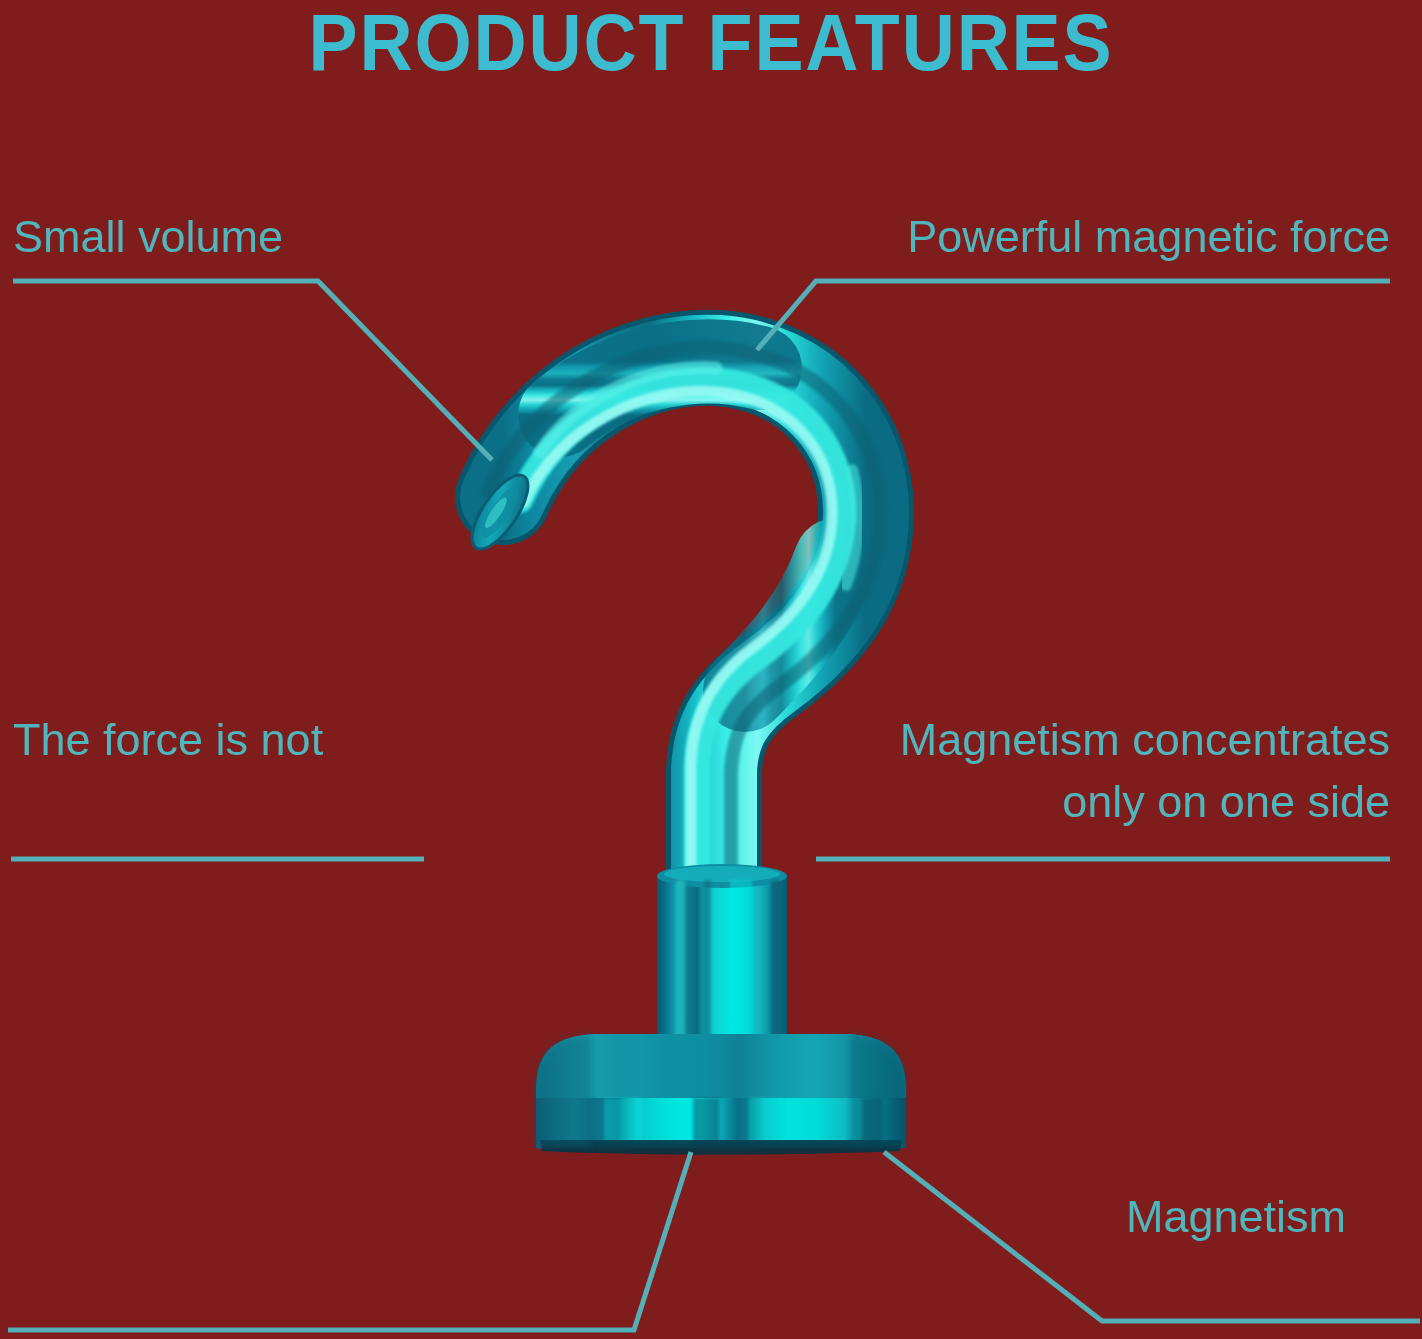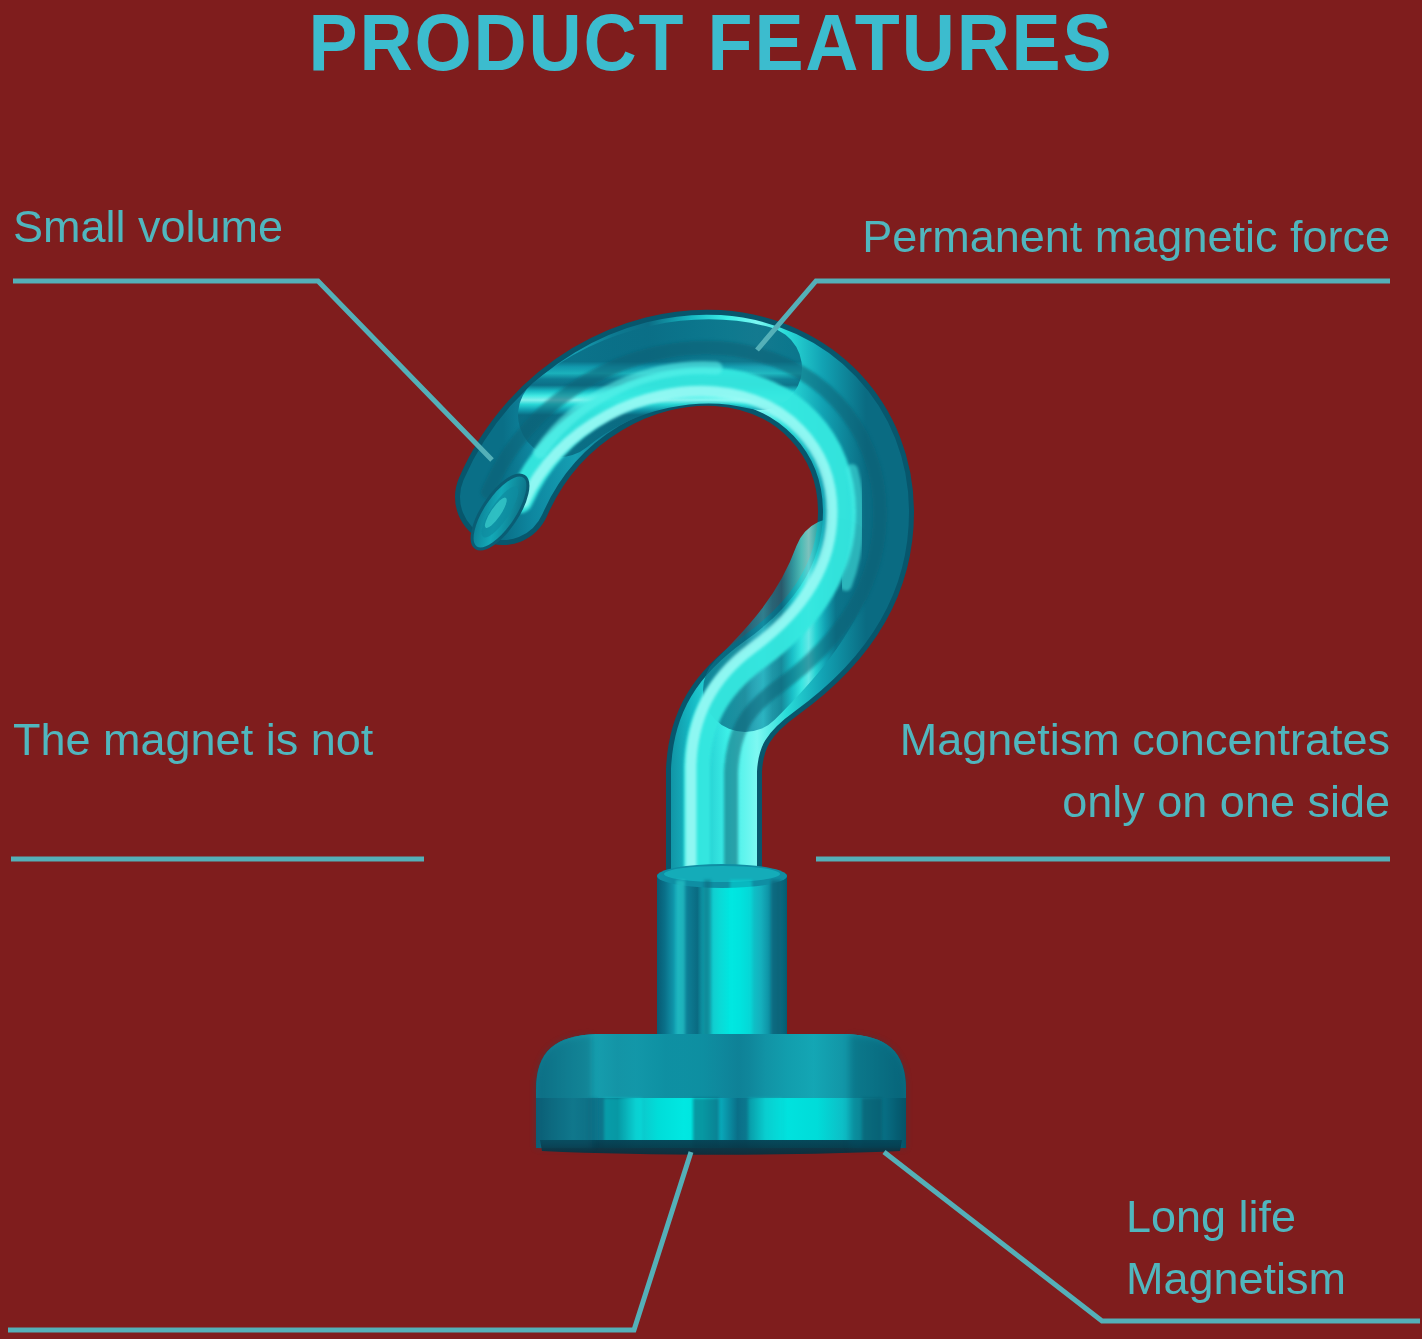--- a/index.html
+++ b/index.html
@@ -46,21 +46,21 @@
     font-size: 45px;
     line-height: 62px;
     color: #50b6be;
     white-space: nowrap;
     user-select: none;
   }
   .label.align-right { text-align: right; }
   .label.align-left  { text-align: left; }
   .label .ln { display: block; }
 
-  #label-small-volume      { left: 13px;  top: 196px; }
+  #label-small-volume      { left: 13px;  top: 206px; }
   #label-powerful          { left: 818px; top: 206px; width: 572px; }
   #label-not-broken        { left: 13px;  top: 709px; }
   #label-magnetism         { left: 816px; top: 709px; width: 574px; }
   #label-permanent         { left: 22px;  top: 1270px; }
   #label-long-life         { left: 1126px; top: 1186px; }
 
   
   #leaders, #product {
     position: absolute;
     left: 0;
@@ -299,31 +299,30 @@
 
       <path d="M 884 1152 L 1102 1321 L 1420 1321" stroke-width="5"></path>
     </g>
   </svg>
 
   <div class="label align-left" id="label-small-volume">
     <span class="ln">Small volume</span>
   </div>
 
   <div class="label align-right" id="label-powerful">
-    <span class="ln">Permanent magnetic force</span>
+    <span class="ln">Powerful magnetic force</span>
   </div>
 
   <div class="label align-left" id="label-not-broken">
-    <span class="ln">The magnet is not</span>
+    <span class="ln">The force is not</span>
   </div>
 
   <div class="label align-right" id="label-magnetism">
     <span class="ln">Magnetism concentrates</span>
     <span class="ln">only on one side</span>
   </div>
 
 
   <div class="label align-left" id="label-long-life">
-    <span class="ln">Long life</span>
     <span class="ln">Magnetism</span>
   </div>
 
 </div>
 
 </body></html>

